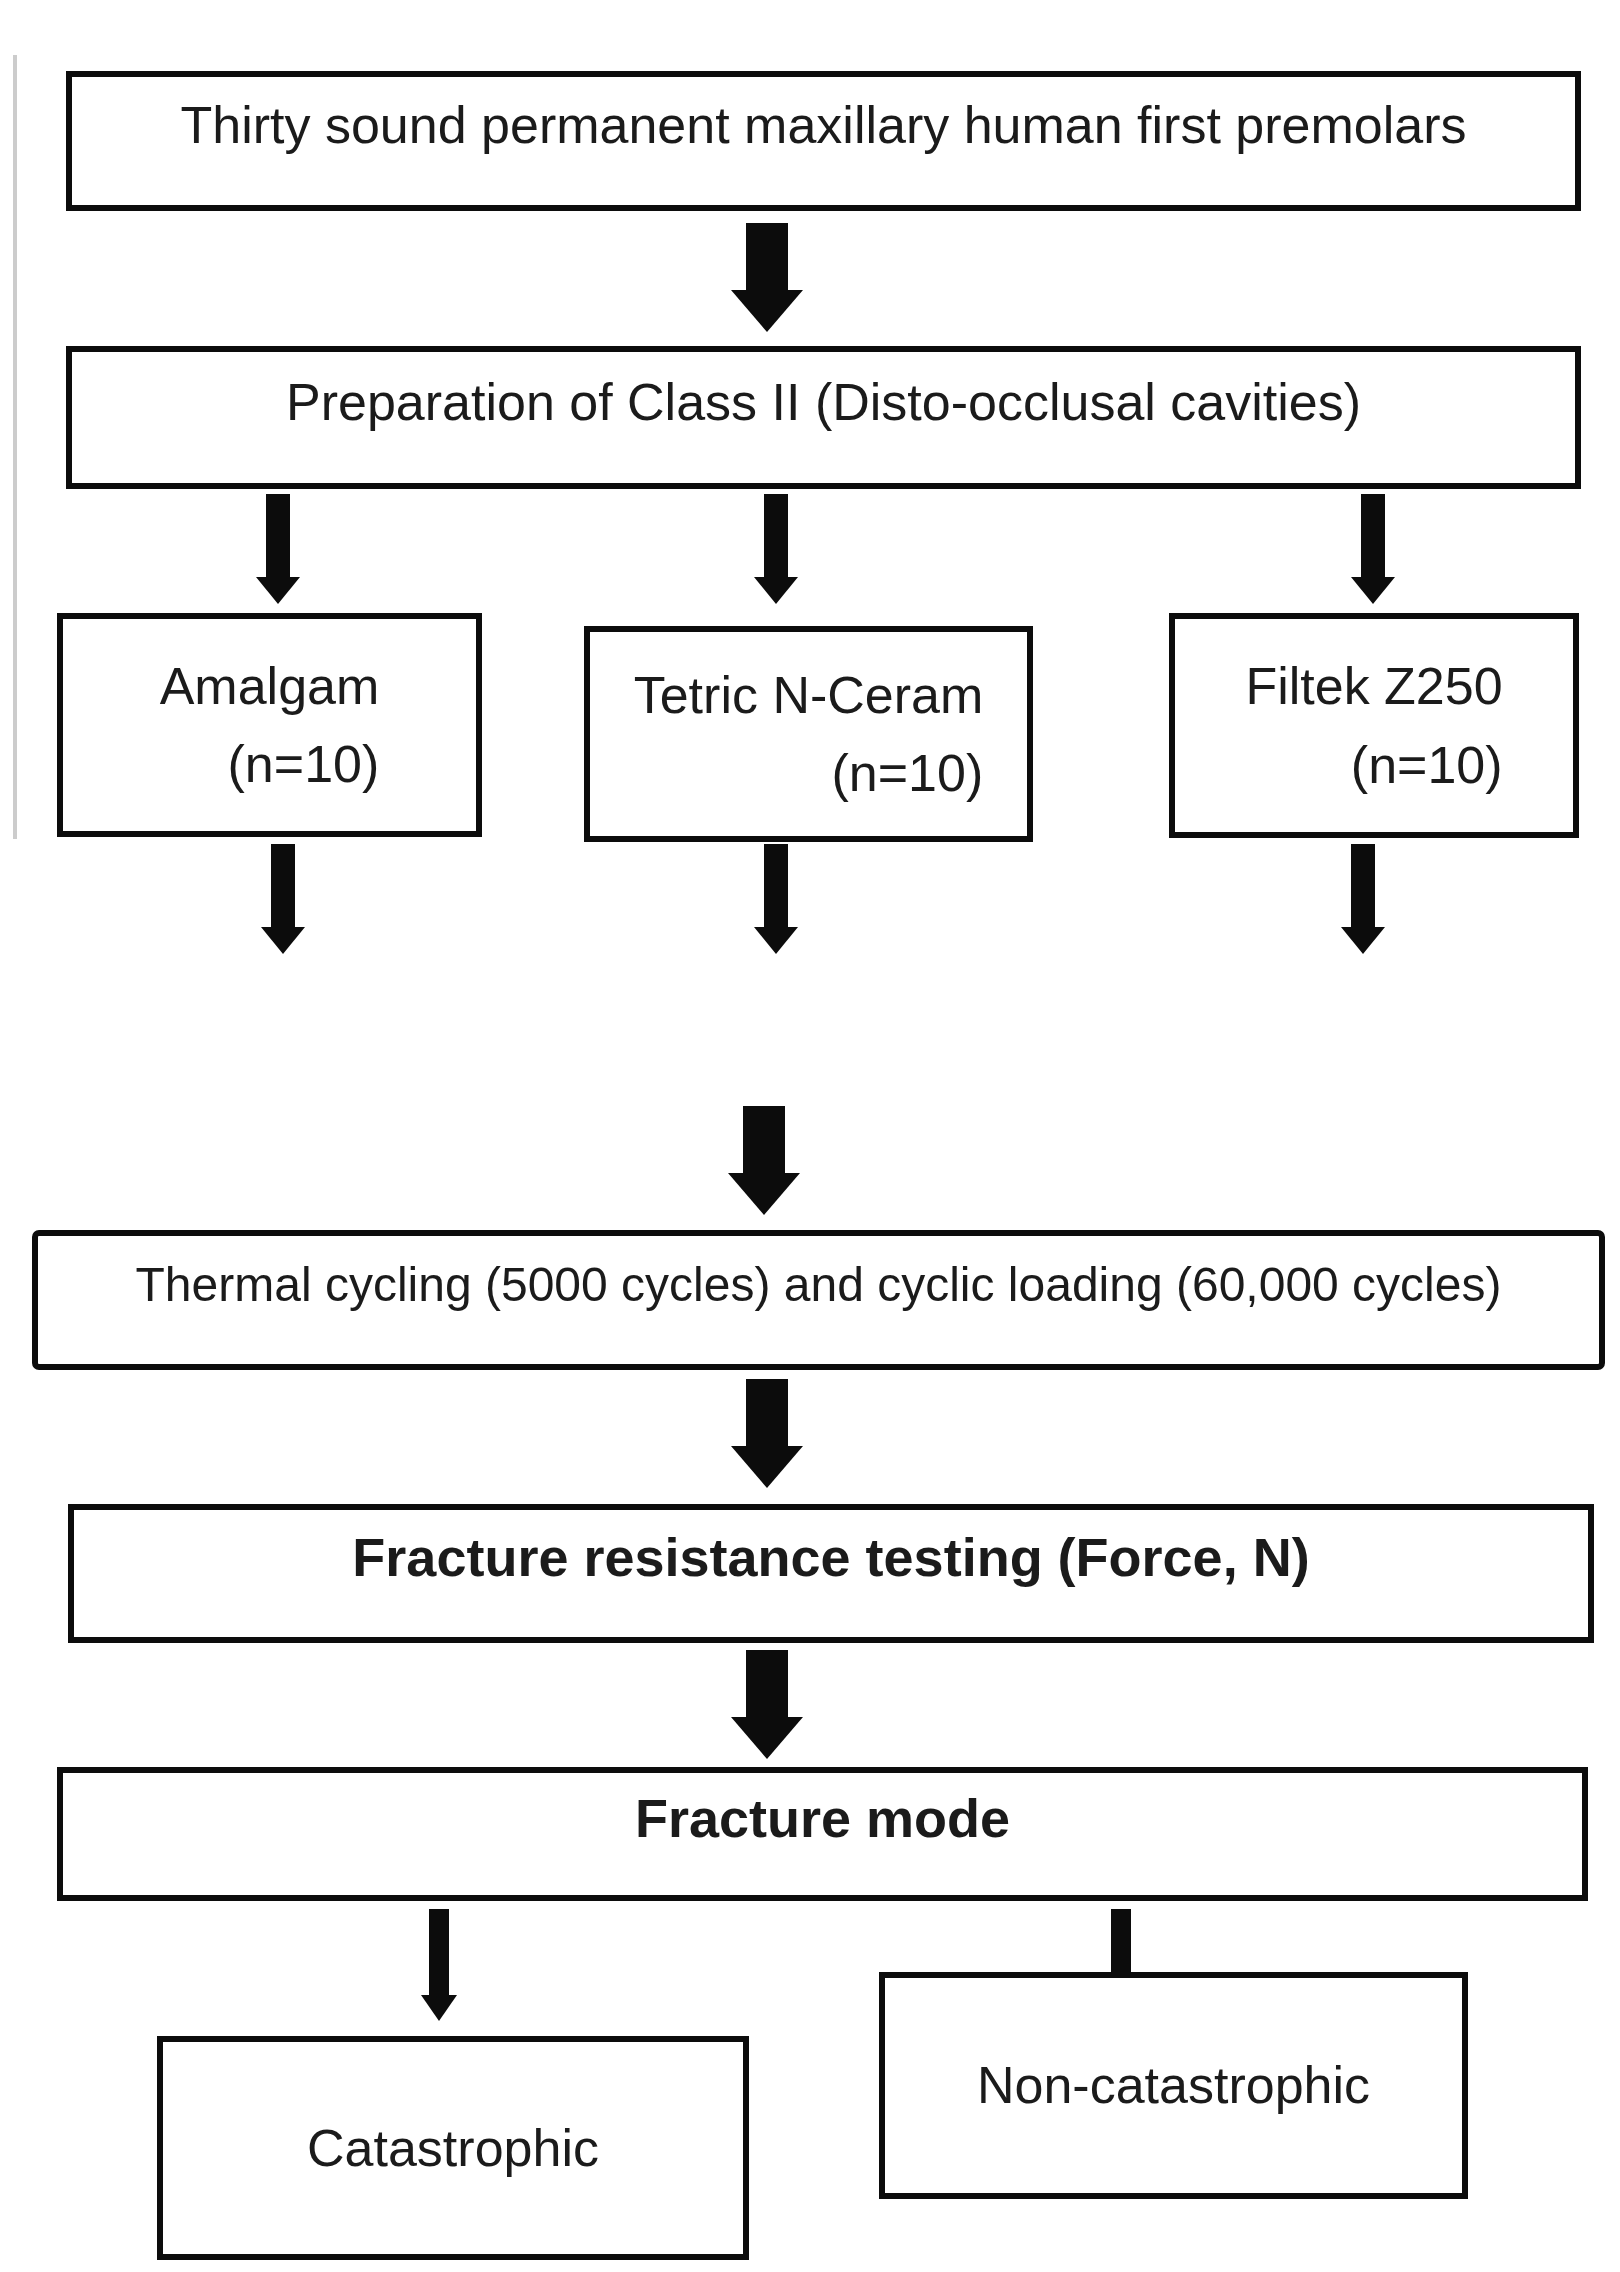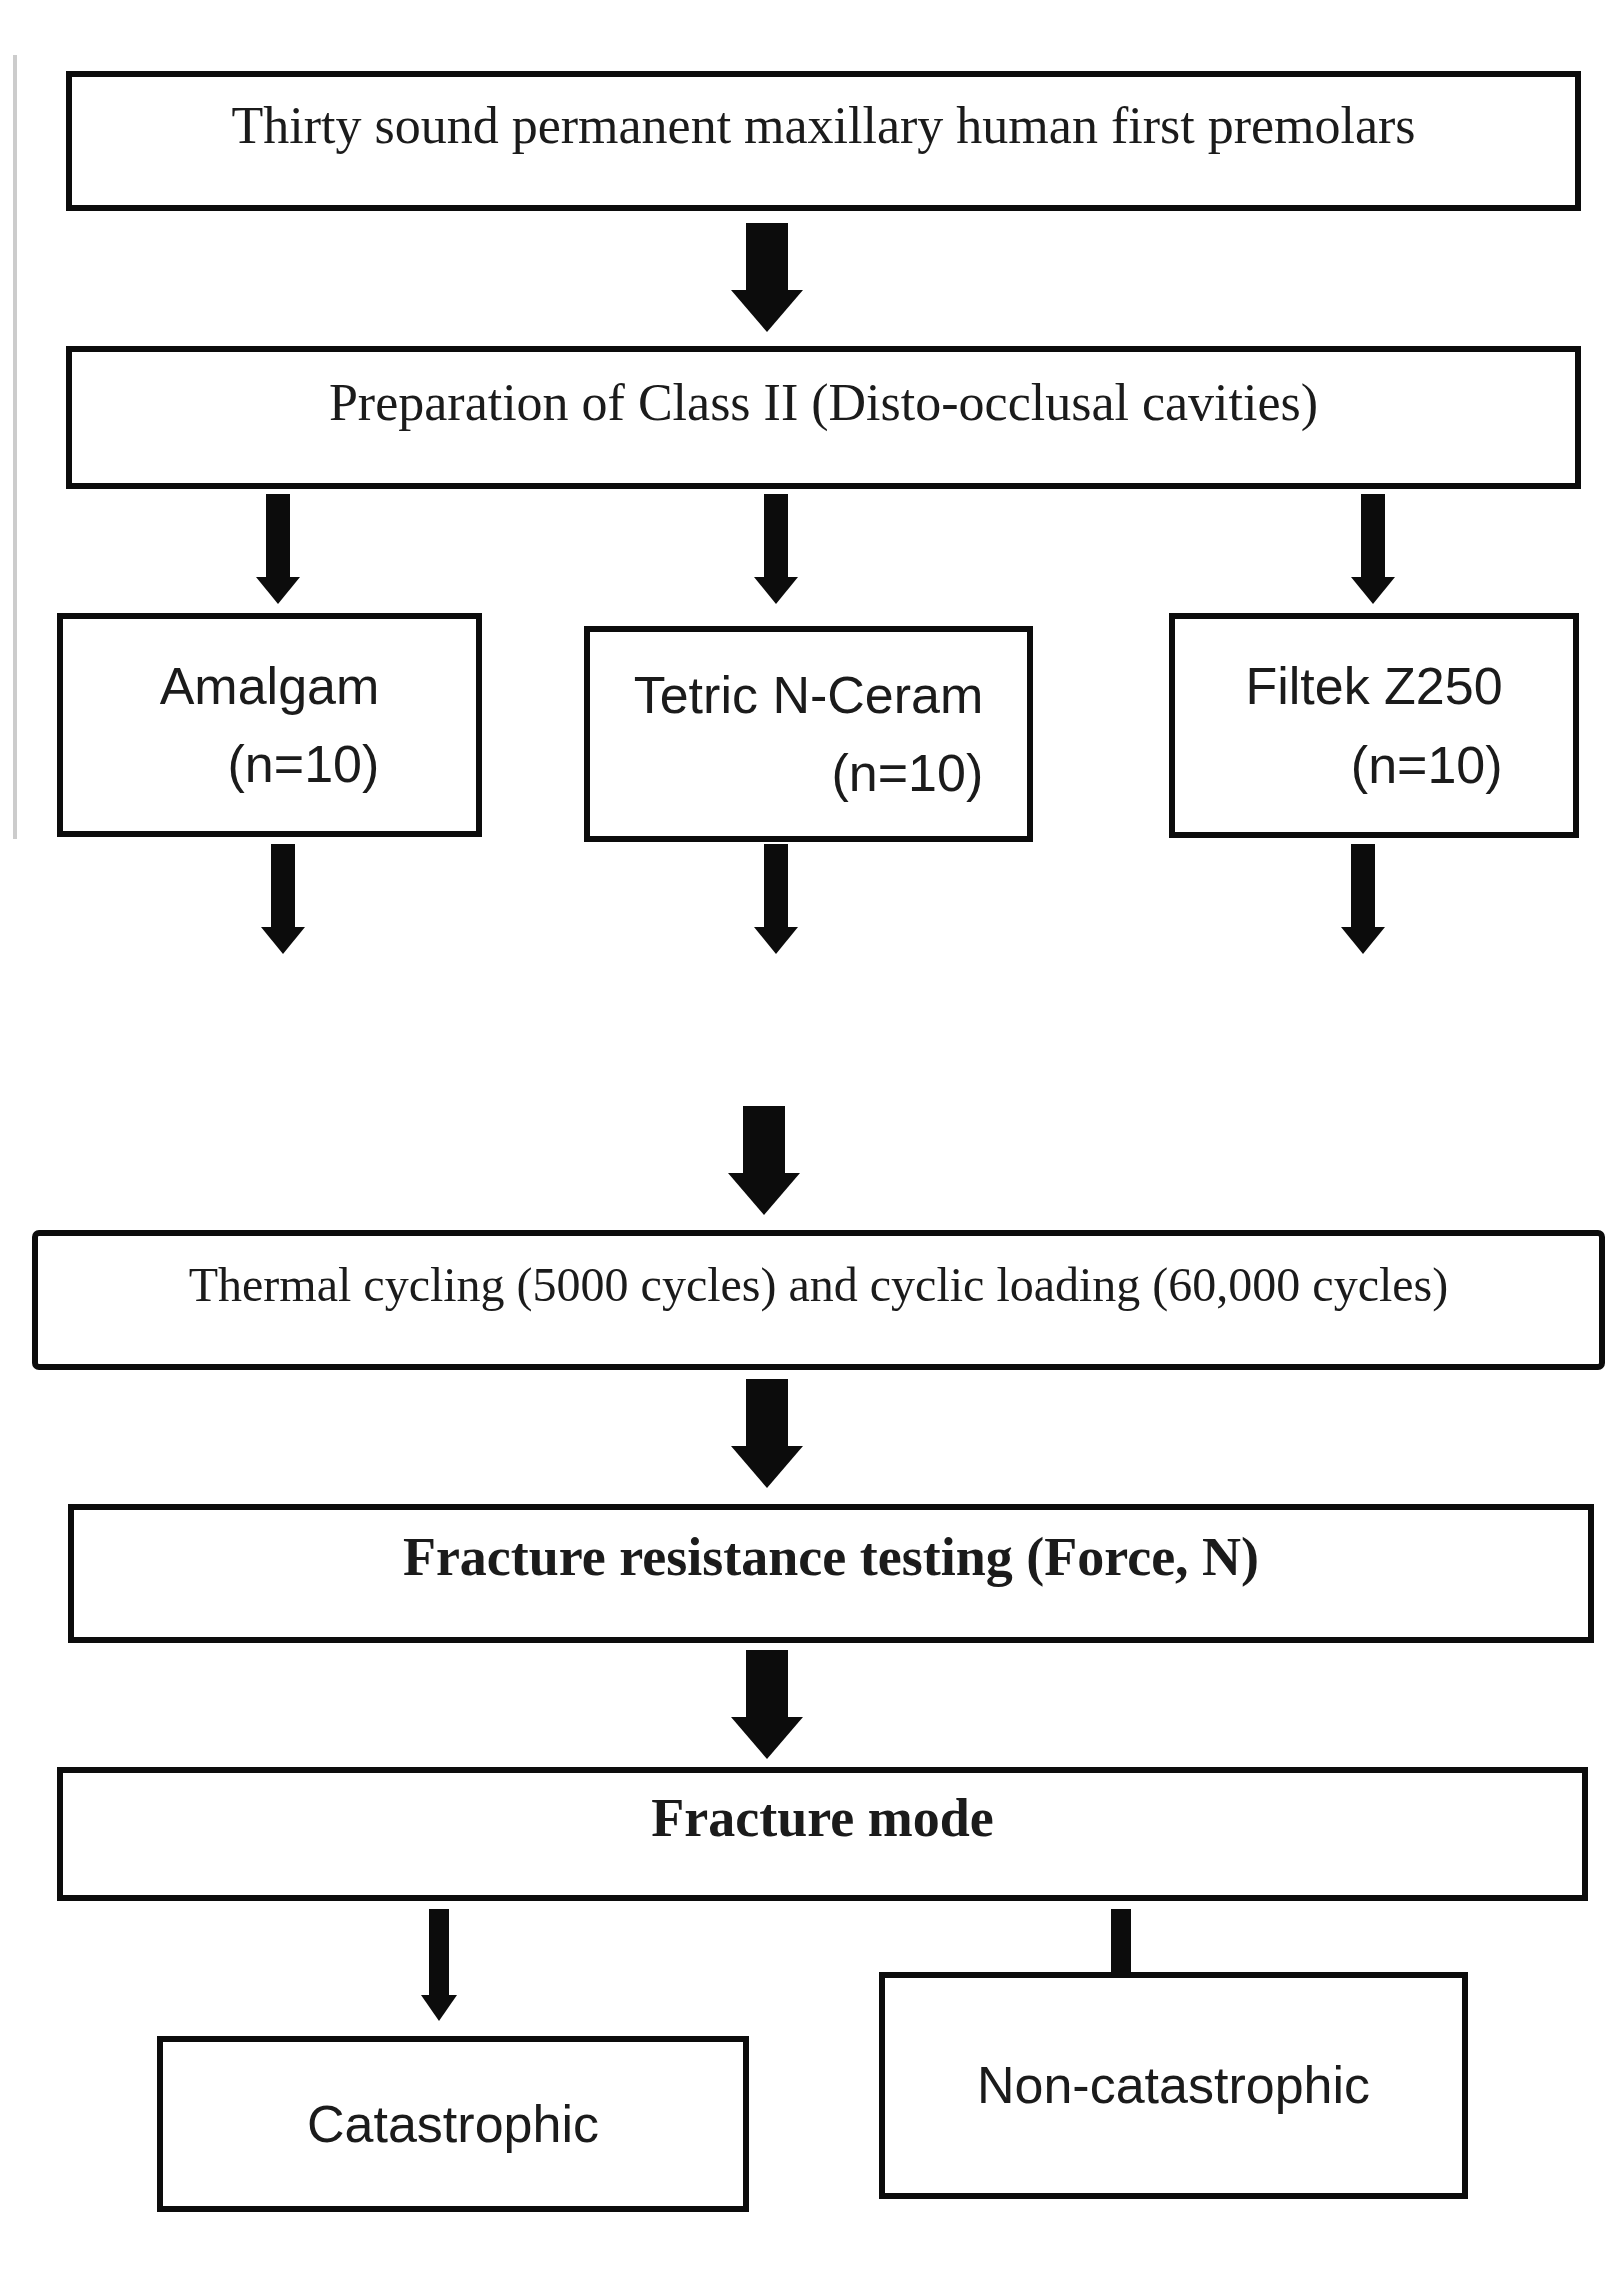--- a/index.html
+++ b/index.html
@@ -29,21 +29,21 @@
     border:6.3px solid var(--ink);
     background:var(--background);
     display:flex;
     flex-direction:column;
     align-items:center;
     justify-content:center;
     text-align:center;
     font-size:52px;
     line-height:1.25;
   }
-  .box.pad-up{padding-bottom:31px;font-family:Liberation Serif, serif;}
+  .box.pad-up{padding-bottom:31px;}
   .box.bold{font-weight:700;font-size:54px;}
   .box.small-text{font-size:48px;}
   .box .txt{display:block;padding:0 17px;}
   .box .stack span{display:block;line-height:1.0;text-align:right;}
   .box .stack .gap{margin-top:26.4px;}
   .arrow{
     position:absolute;
     display:flex;
     flex-direction:column;
     align-items:center;
@@ -166,21 +166,21 @@
 
   <div class="arrow thin" style="left:421px;top:1909px;">
     <div class="shaft"></div>
     <div class="head"></div>
   </div>
   <div class="arrow thin" style="left:1103px;top:1909px;">
     <div class="shaft"></div>
     <div class="head"></div>
   </div>
 
-  <div class="box" style="left:157px;top:2036px;width:592px;height:176px;">
+  <div class="box" style="left:157px;top:2036px;width:592px;height:224px;">
     <span class="txt">Catastrophic</span>
   </div>
 
   <div class="box" style="left:879px;top:1972px;width:589px;height:227px;">
     <span class="txt">Non-catastrophic</span>
   </div>
 
 </div>
 
 

